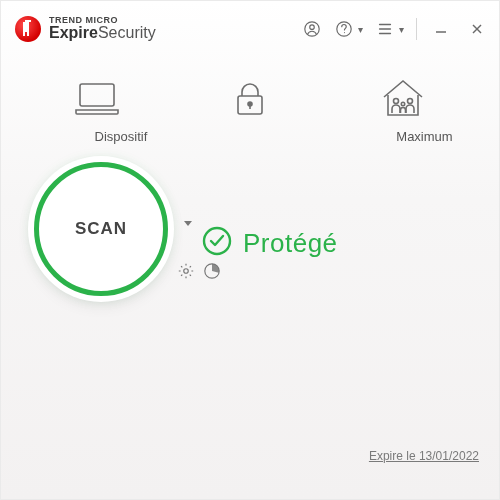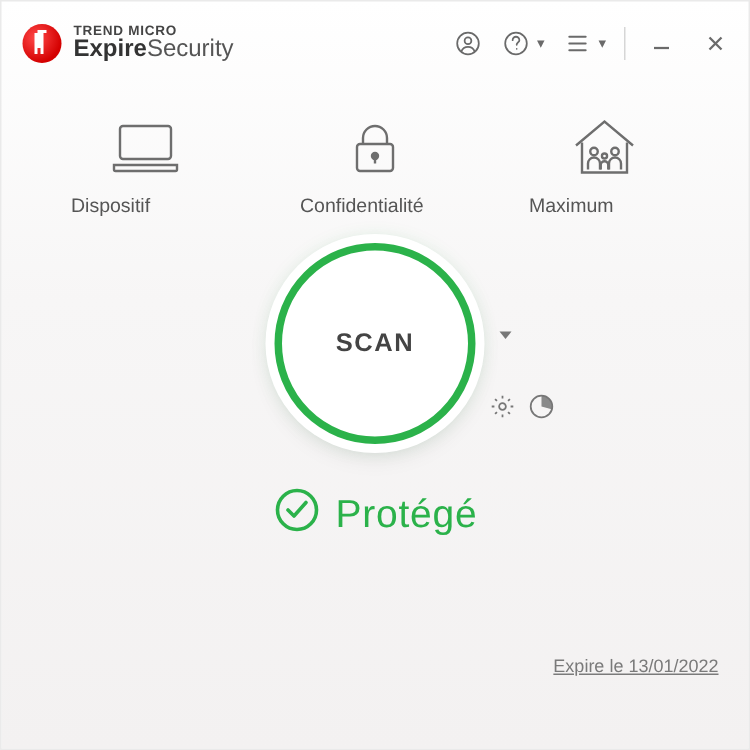--- a/index.html
+++ b/index.html
@@ -59,35 +59,35 @@
   }
 
   
   .cats {
     display: flex;
     justify-content: space-around;
     padding: 24px 20px 12px;
   }
   .cat {
     width: 100px;
-    text-align: left;
+    text-align: right;
     color: #555;
   }
   .cat .cat-icon {
     height: 42px;
     display: flex; align-items: center; justify-content: center;
     margin-bottom: 10px;
     color: #6e6e6e;
   }
   .cat-label { font-size: 13px; font-weight: 500; color: #555; }
 
   
   .center {
     display: flex;
-    flex-direction: column;
+    flex-direction: row;
     align-items: center;
     margin-top: 6px;
   }
   .scan-wrap { position: relative; width: 200px; height: 140px; }
   .scan-circle {
     width: 134px; height: 134px;
     border-radius: 50%;
     background: #fff;
     border: 5px solid #2bb24a;
     box-shadow: 0 0 0 6px #fff, 0 6px 18px rgba(0,0,0,0.12), 0 0 14px rgba(43,178,74,0.25);
@@ -109,21 +109,21 @@
   .status {
     display: flex; align-items: center; gap: 10px;
     margin-top: 22px;
     color: #2bb24a;
   }
   .status-text { font-size: 26px; font-weight: 400; letter-spacing: 0.5px; }
 
   
   .footer {
     position: absolute;
-    bottom: 48px; right: 20px;
+    bottom: 36px; right: 20px;
     font-size: 12px;
     color: #7a7a7a;
     text-decoration: underline;
   }
 </style>
 </head>
 <body>
 
 <div class="window">
 
@@ -193,21 +193,20 @@
 
     <div class="cat">
       <div class="cat-icon">
         <svg width="44" height="40" viewBox="0 0 44 40" fill="none" stroke="currentColor" stroke-width="1.6">
           <rect x="10" y="18" width="24" height="18" rx="2"></rect>
           <path d="M14 18 v-4 a8 8 0 0 1 16 0 v4"></path>
           <circle cx="22" cy="26" r="2" fill="currentColor"></circle>
           <line x1="22" y1="28" x2="22" y2="31"></line>
         </svg>
       </div>
-      <div class="cat-label">Confidentialité</div>
     </div>
 
 
     <div class="cat">
       <div class="cat-icon">
         <svg width="50" height="42" viewBox="0 0 50 42" fill="none" stroke="currentColor" stroke-width="1.6">
           <path d="M6 20 L25 4 L44 20"></path>
           <path d="M10 18 v20 h30 v-20"></path>
           <circle cx="18" cy="24" r="2.5"></circle>
           <path d="M14 36 v-4 a4 4 0 0 1 8 0 v4"></path>

